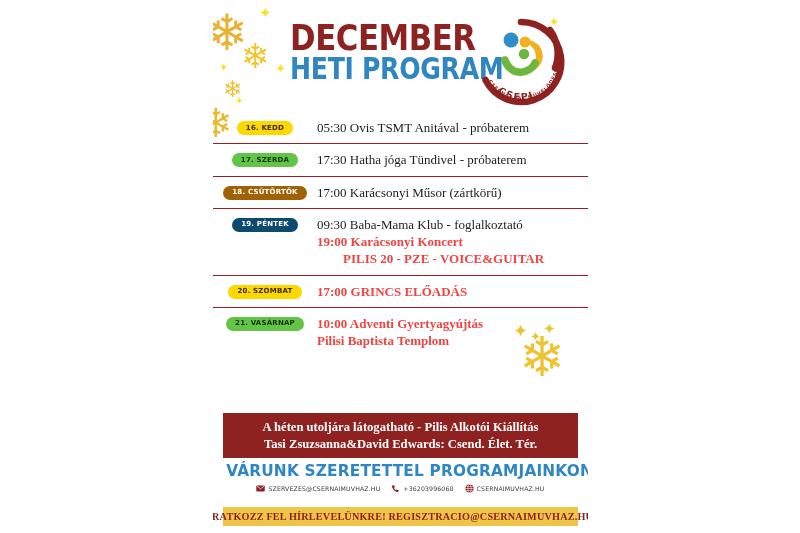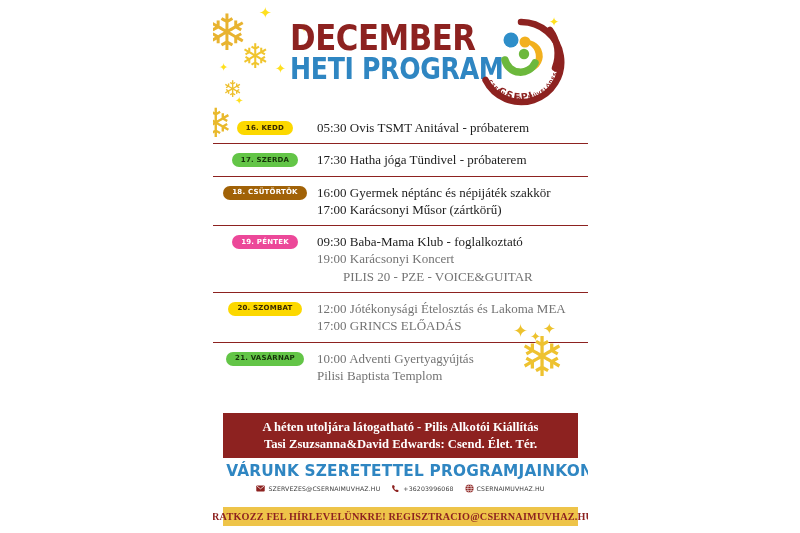--- a/index.html
+++ b/index.html
@@ -136,32 +136,32 @@
     padding-right: 10px;
   }
   .ev {
     font-family: "Liberation Serif", serif;
     font-size: 13px;
     color: #1c1c1c;
     line-height: 1.33;
     white-space: nowrap;
   }
   .ev.hl {
-    color: #737373;
-    font-weight: normal;
+    color: #ef4444;
+    font-weight: bold;
   }
   .ev.indent {
     padding-left: 26px;
   }
 
   
   .b-yellow { background: #fcd800; color: #3a2a00; }
   .b-green  { background: #63c547; color: #16320a; }
   .b-blue   { background: #a16207; color: #ffffff; }
-  .b-red    { background: #ec4899; color: #ffffff; }
+  .b-red    { background: #0c4a6e; color: #ffffff; }
 
   
   #banner {
     position: absolute;
     left: 10px;
     top: 413px;
     width: 355px;
     height: 45px;
     background: #8d2220;
     display: flex;
@@ -304,40 +304,38 @@
         </div>
         <div class="events">
           <div class="ev">17:30 Hatha jóga Tündivel - próbaterem</div>
         </div>
       </div>
       <div class="row">
         <div class="badge-cell">
           <span class="badge b-blue">18. CSÜTÖRTÖK</span>
         </div>
         <div class="events">
-          <div class="ev">16:00 Gyermek néptánc és népijáték szakkör</div>
           <div class="ev">17:00 Karácsonyi Műsor (zártkörű)</div>
         </div>
       </div>
       <div class="row">
         <div class="badge-cell">
           <span class="badge b-red">19.  PÉNTEK</span>
         </div>
         <div class="events">
           <div class="ev">09:30 Baba-Mama Klub - foglalkoztató</div>
           <div class="ev hl">19:00 Karácsonyi Koncert</div>
           <div class="ev hl indent">PILIS 20 - PZE - VOICE&amp;GUITAR</div>
         </div>
       </div>
       <div class="row">
         <div class="badge-cell">
           <span class="badge b-yellow">20. SZOMBAT</span>
         </div>
         <div class="events">
-          <div class="ev hl">12:00 Jótékonysági Ételosztás és Lakoma MEA</div>
           <div class="ev hl">17:00 GRINCS ELŐADÁS</div>
         </div>
       </div>
       <div class="row">
         <div class="badge-cell">
           <span class="badge b-green">21. VASÁRNAP</span>
         </div>
         <div class="events">
           <div class="ev hl">10:00 Adventi Gyertyagyújtás</div>
           <div class="ev hl">Pilisi Baptista Templom</div>

